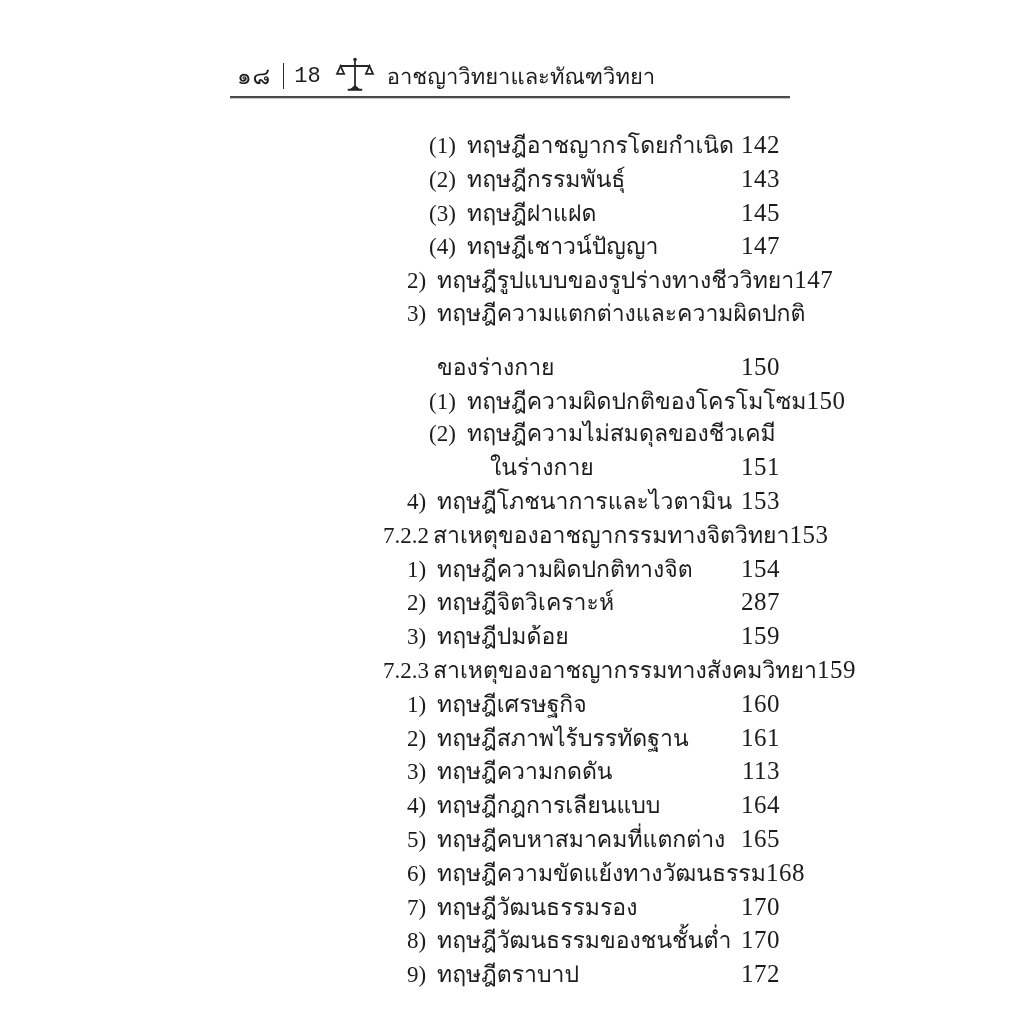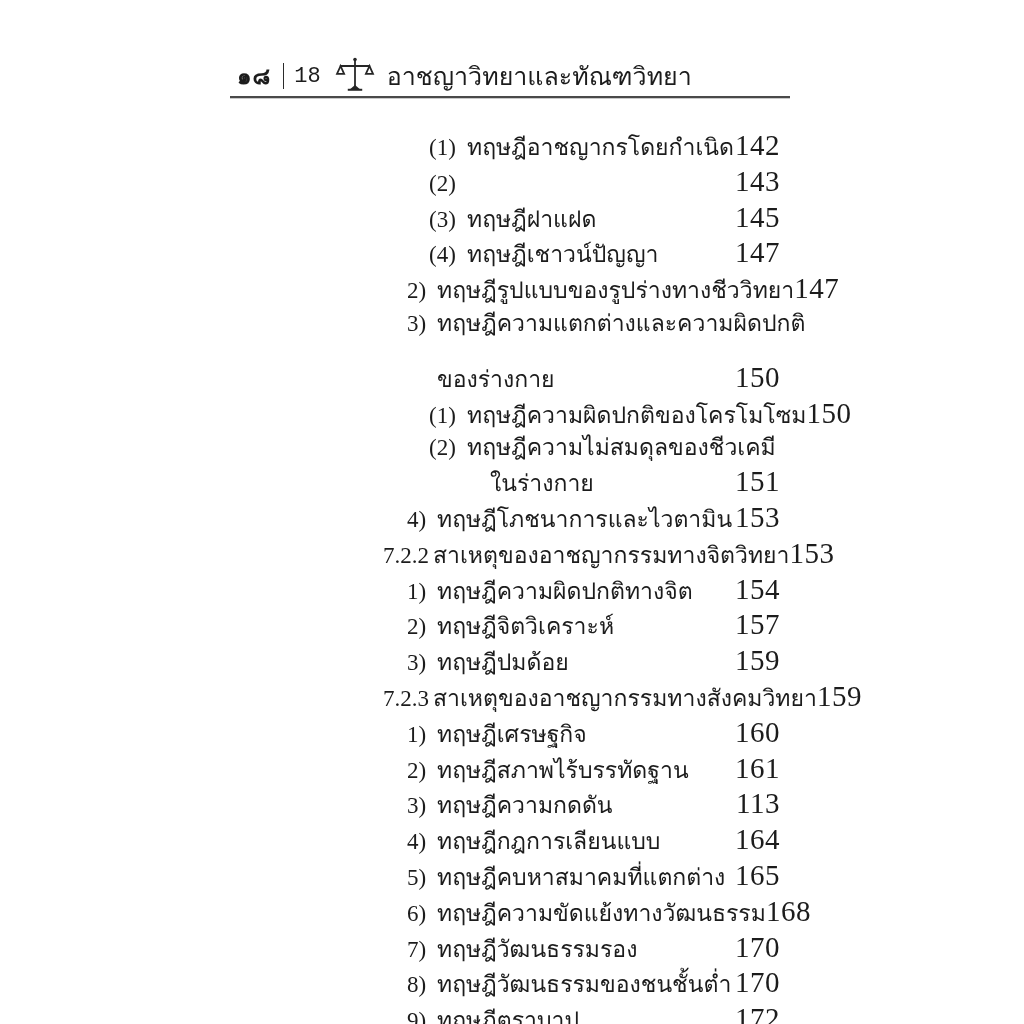--- a/index.html
+++ b/index.html
@@ -14,34 +14,34 @@
   
   .header{
     position:absolute;
     left:237px; top:56px;
     height:40px;
     display:flex;
     align-items:center;
     gap:0;
     white-space:nowrap;
   }
-  .pg-thai{font-size:23px; letter-spacing:1px;font-weight:bold;}
+  .pg-thai{font-size:23px; letter-spacing:1px;}
   .pg-sep{
     display:inline-block;
     width:1px; height:26px;
     background:#2b2b2b;
     margin:0 10px 0 12px;
   }
   .pg-arabic{font-size:22px;font-family:Liberation Mono, monospace;}
   .scales{
     width:40px; height:40px;
     margin:0 12px 0 14px;
     flex:none;
   }
-  .run-title{font-size:25px;}
+  .run-title{font-size:22px;}
   .header-rule{
     position:absolute;
     left:230px; top:96px;
     width:560px; height:2px;
     background:#4a4a4a;
     border-bottom:1px solid #c9c9c9;
   }
   
   .toc{
     position:absolute;
@@ -52,21 +52,21 @@
     display:flex;
     align-items:baseline;
     line-height:32.8px;
     font-size:23px;
     white-space:nowrap;
   }
   .lbl{flex:none;}
   .txt{flex:none;}
   .pg{
     margin-left:auto;
-    font-size:29px;
+    font-size:25px;
     letter-spacing:0.5px;
   }
   .l0 .lbl{width:50px;margin-left:28px;}
   .l1{padding-left:52px;} .l1 .lbl{width:30px;}
   .l2{padding-left:74px;} .l2 .lbl{width:38px;}
   .c1{padding-left:82px;margin-top:20px;}
   .c2{padding-left:135px;}
 </style>
 </head>
 <body>
@@ -93,20 +93,21 @@
 <div class="header-rule"></div>
 
 <div class="toc" id="toc-rows">
     <div class="row l2">
       <span class="lbl">(1)</span>
       <span class="txt">ทฤษฎีอาชญากรโดยกำเนิด</span>
       <span class="pg">142</span>
     </div>
     <div class="row l2">
       <span class="lbl">(2)</span>
+      <span class="txt">ทฤษฎีกรรมพันธุ์</span>
       <span class="pg">143</span>
     </div>
     <div class="row l2">
       <span class="lbl">(3)</span>
       <span class="txt">ทฤษฎีฝาแฝด</span>
       <span class="pg">145</span>
     </div>
     <div class="row l2">
       <span class="lbl">(4)</span>
       <span class="txt">ทฤษฎีเชาวน์ปัญญา</span>
@@ -151,21 +152,21 @@
       <span class="pg">153</span>
     </div>
     <div class="row l1">
       <span class="lbl">1)</span>
       <span class="txt">ทฤษฎีความผิดปกติทางจิต</span>
       <span class="pg">154</span>
     </div>
     <div class="row l1">
       <span class="lbl">2)</span>
       <span class="txt">ทฤษฎีจิตวิเคราะห์</span>
-      <span class="pg">157</span>
+      <span class="pg">287</span>
     </div>
     <div class="row l1">
       <span class="lbl">3)</span>
       <span class="txt">ทฤษฎีปมด้อย</span>
       <span class="pg">159</span>
     </div>
     <div class="row l0">
       <span class="lbl">7.2.3</span>
       <span class="txt">สาเหตุของอาชญากรรมทางสังคมวิทยา</span>
       <span class="pg">159</span>

